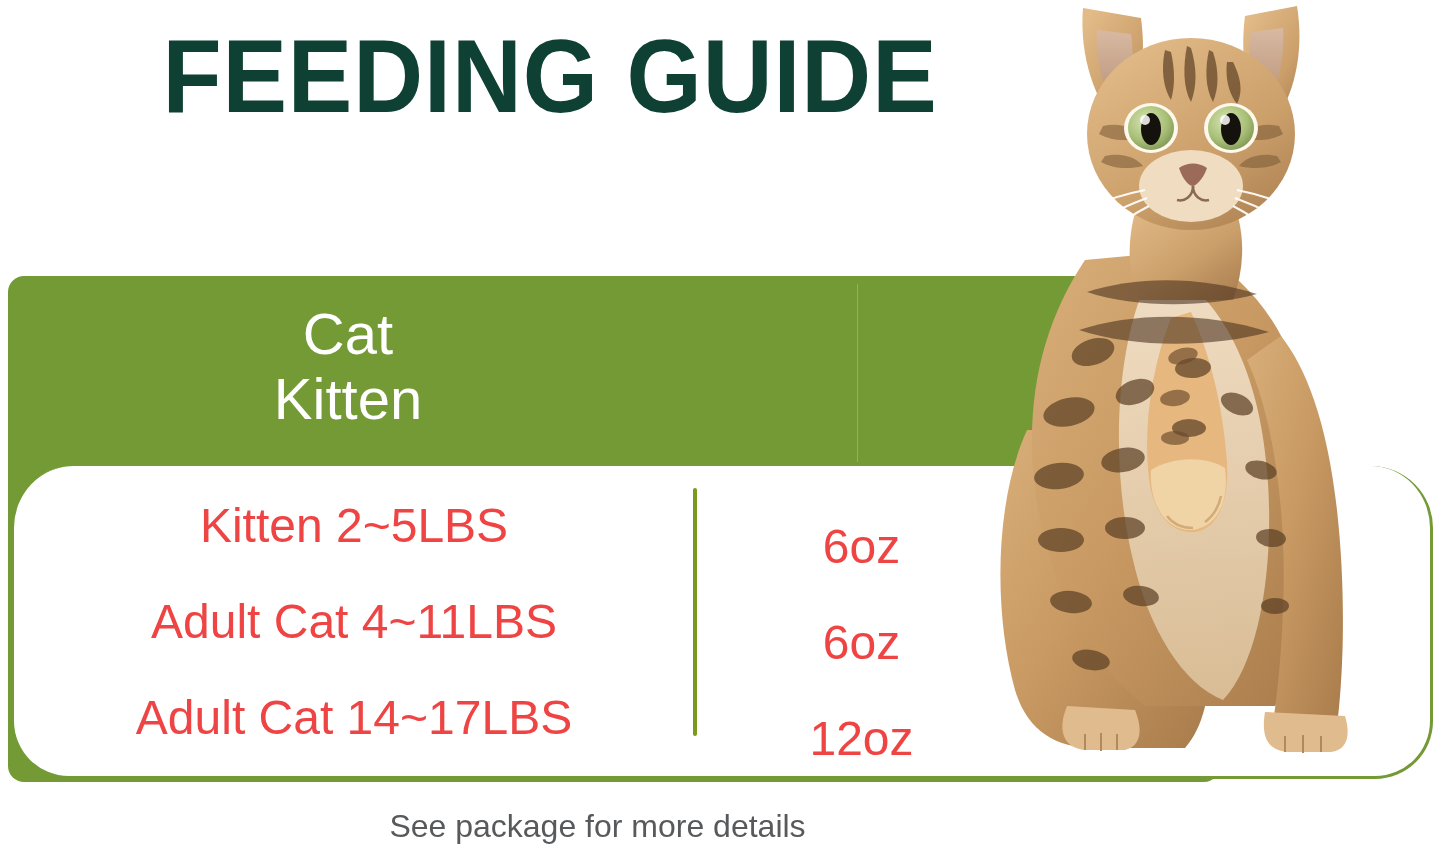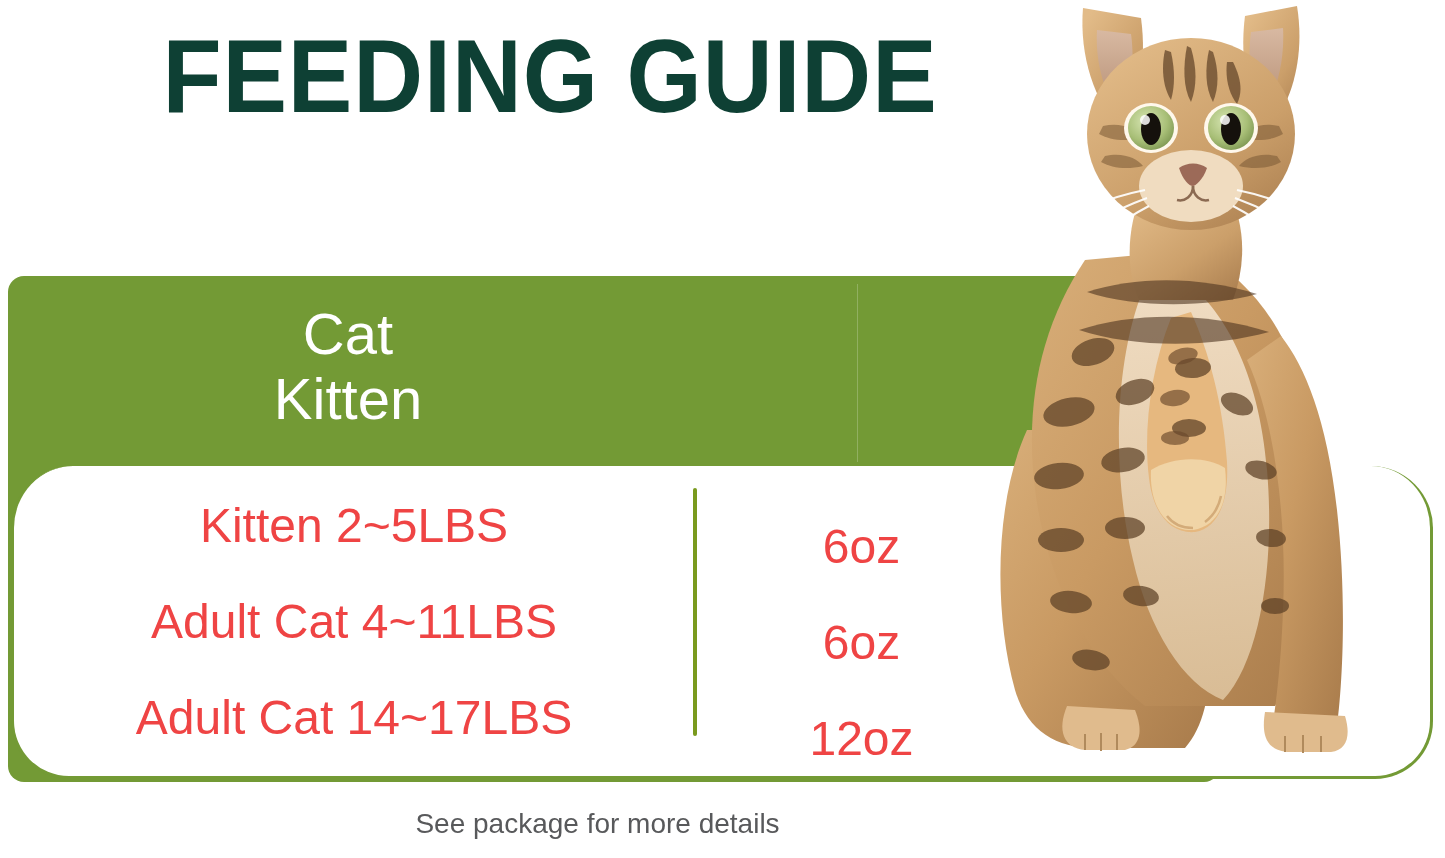--- a/index.html
+++ b/index.html
@@ -138,21 +138,21 @@
 
   
   .footer-note {
     position: absolute;
     left: 0;
     top: 810px;
     width: 1195px;
     text-align: center;
     color: #58595b;
     font-family: "Liberation Sans", sans-serif;
-    font-size: 28px;
+    font-size: 32px;
     line-height: 1;
     user-select: none;
   }
 
   
   .cat {
     position: absolute;
     left: 975px;
     top: 0;
     width: 420px;

